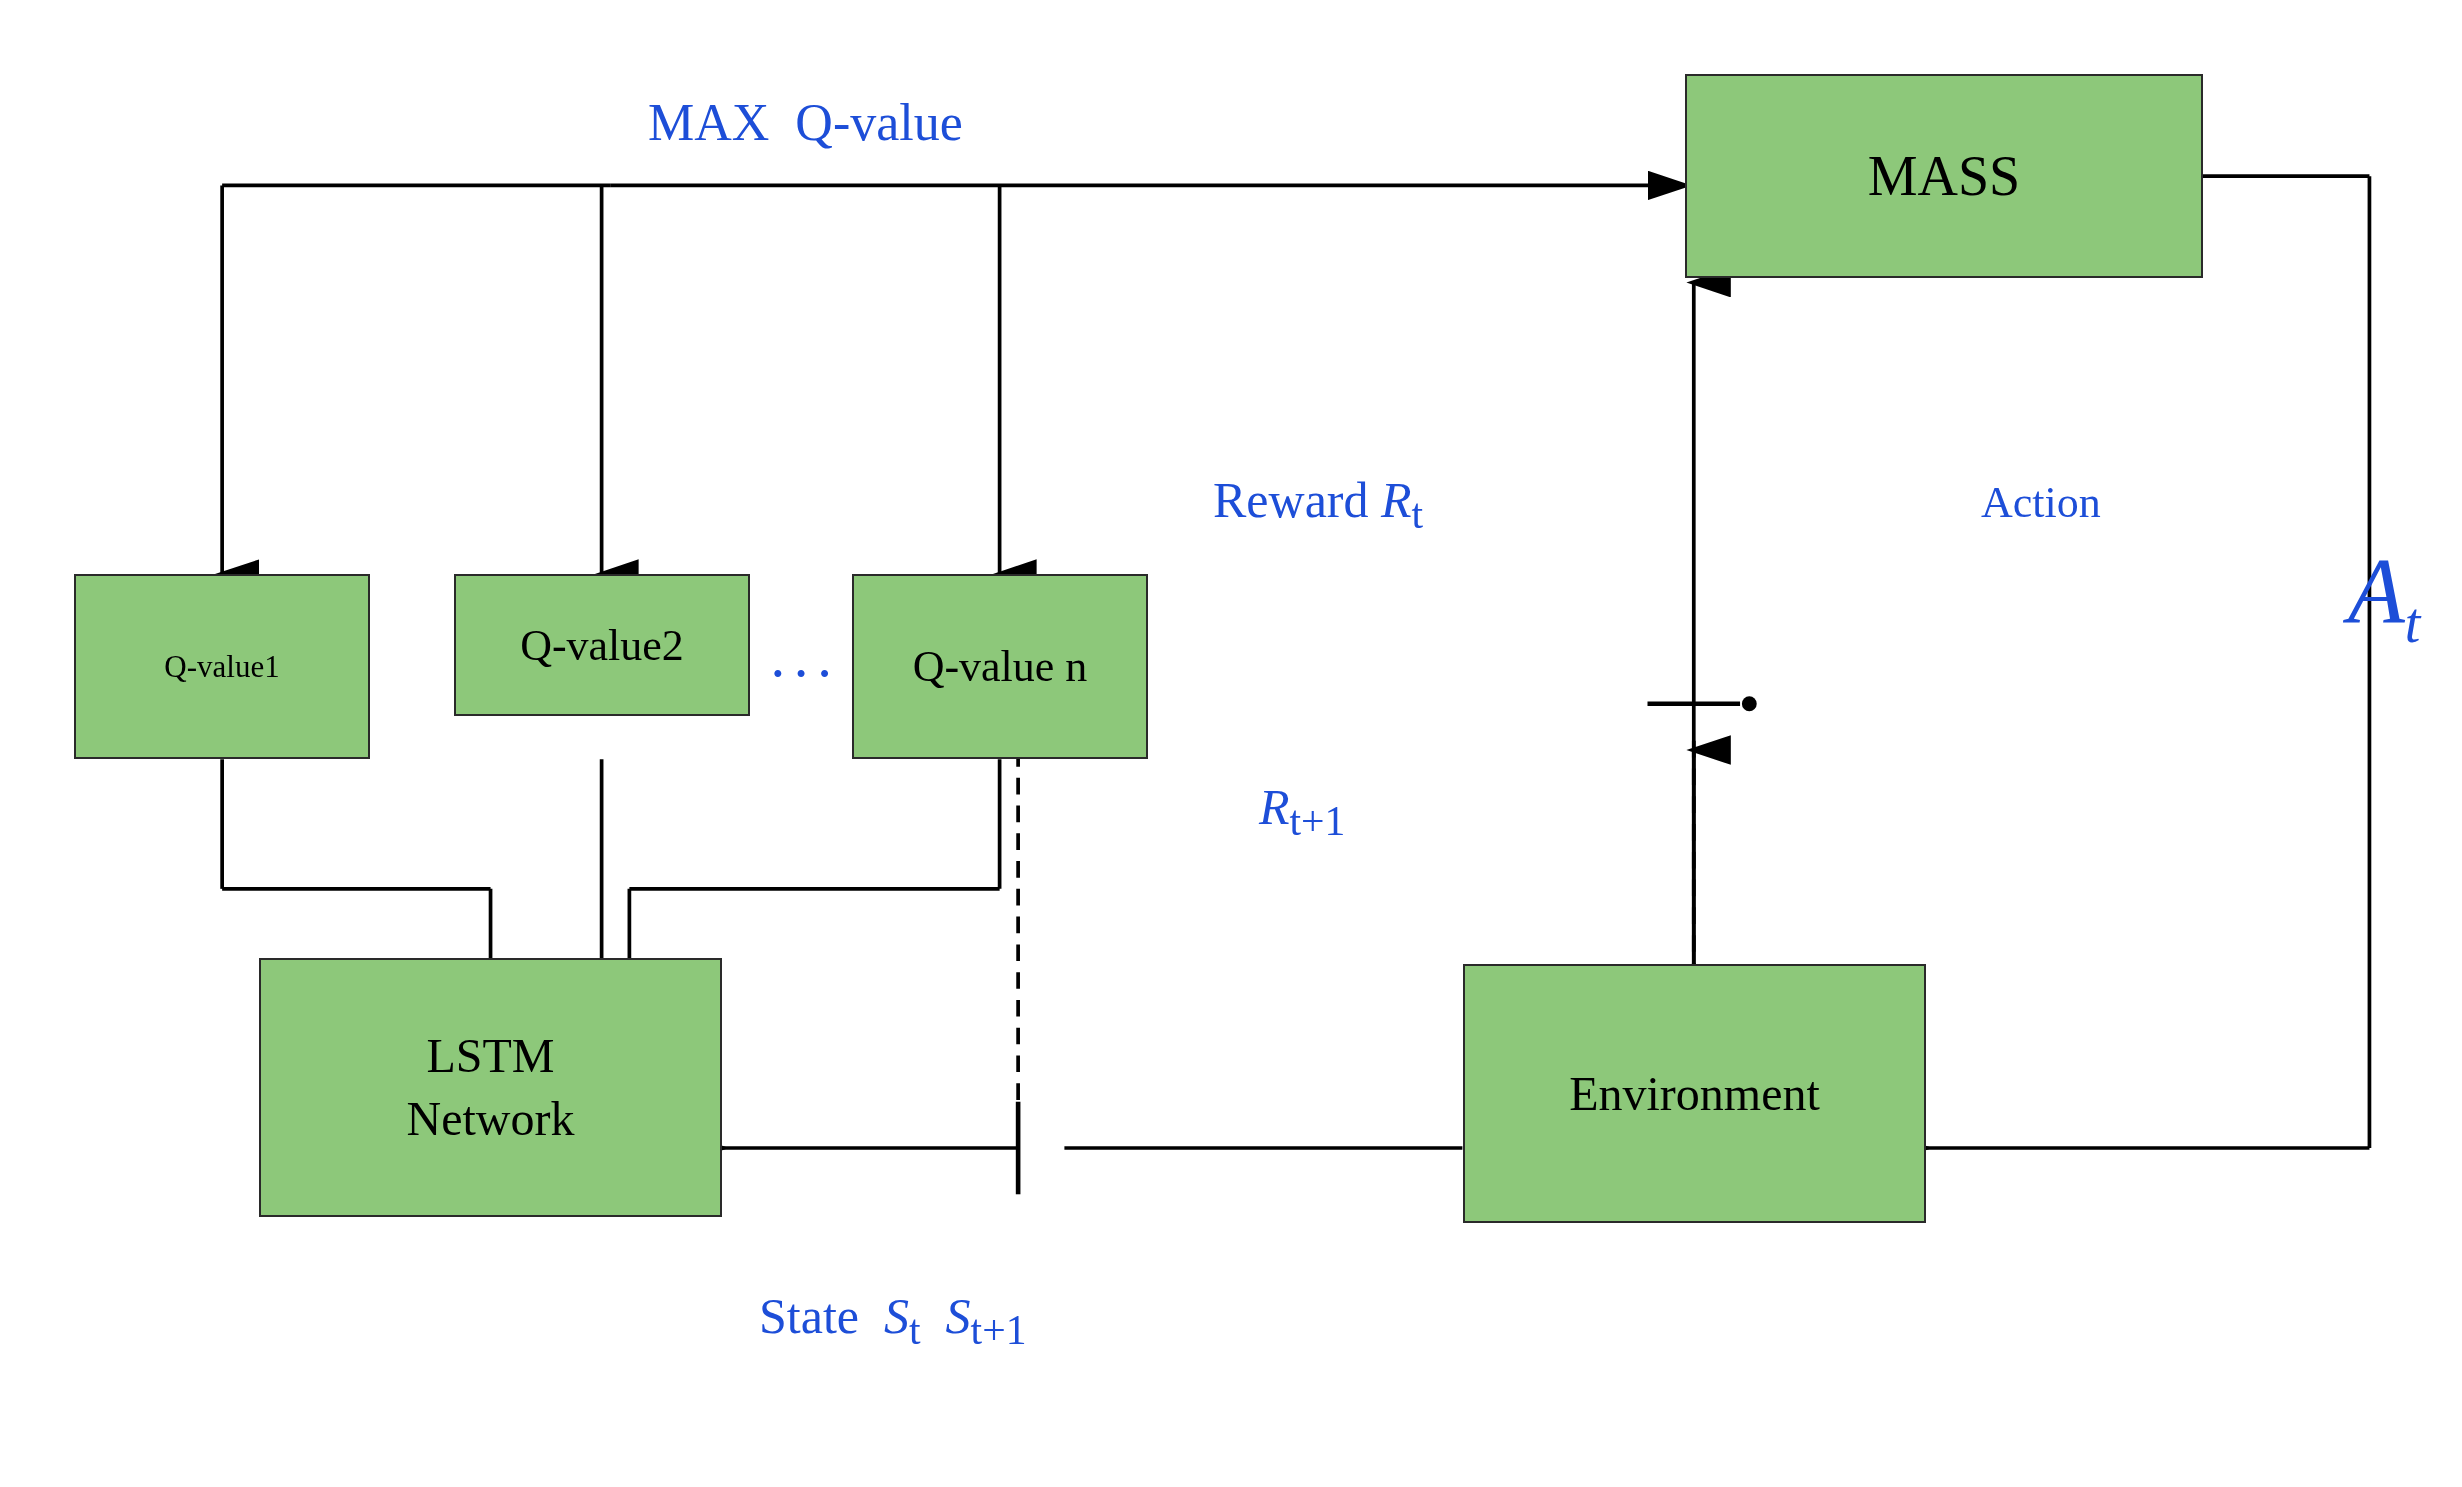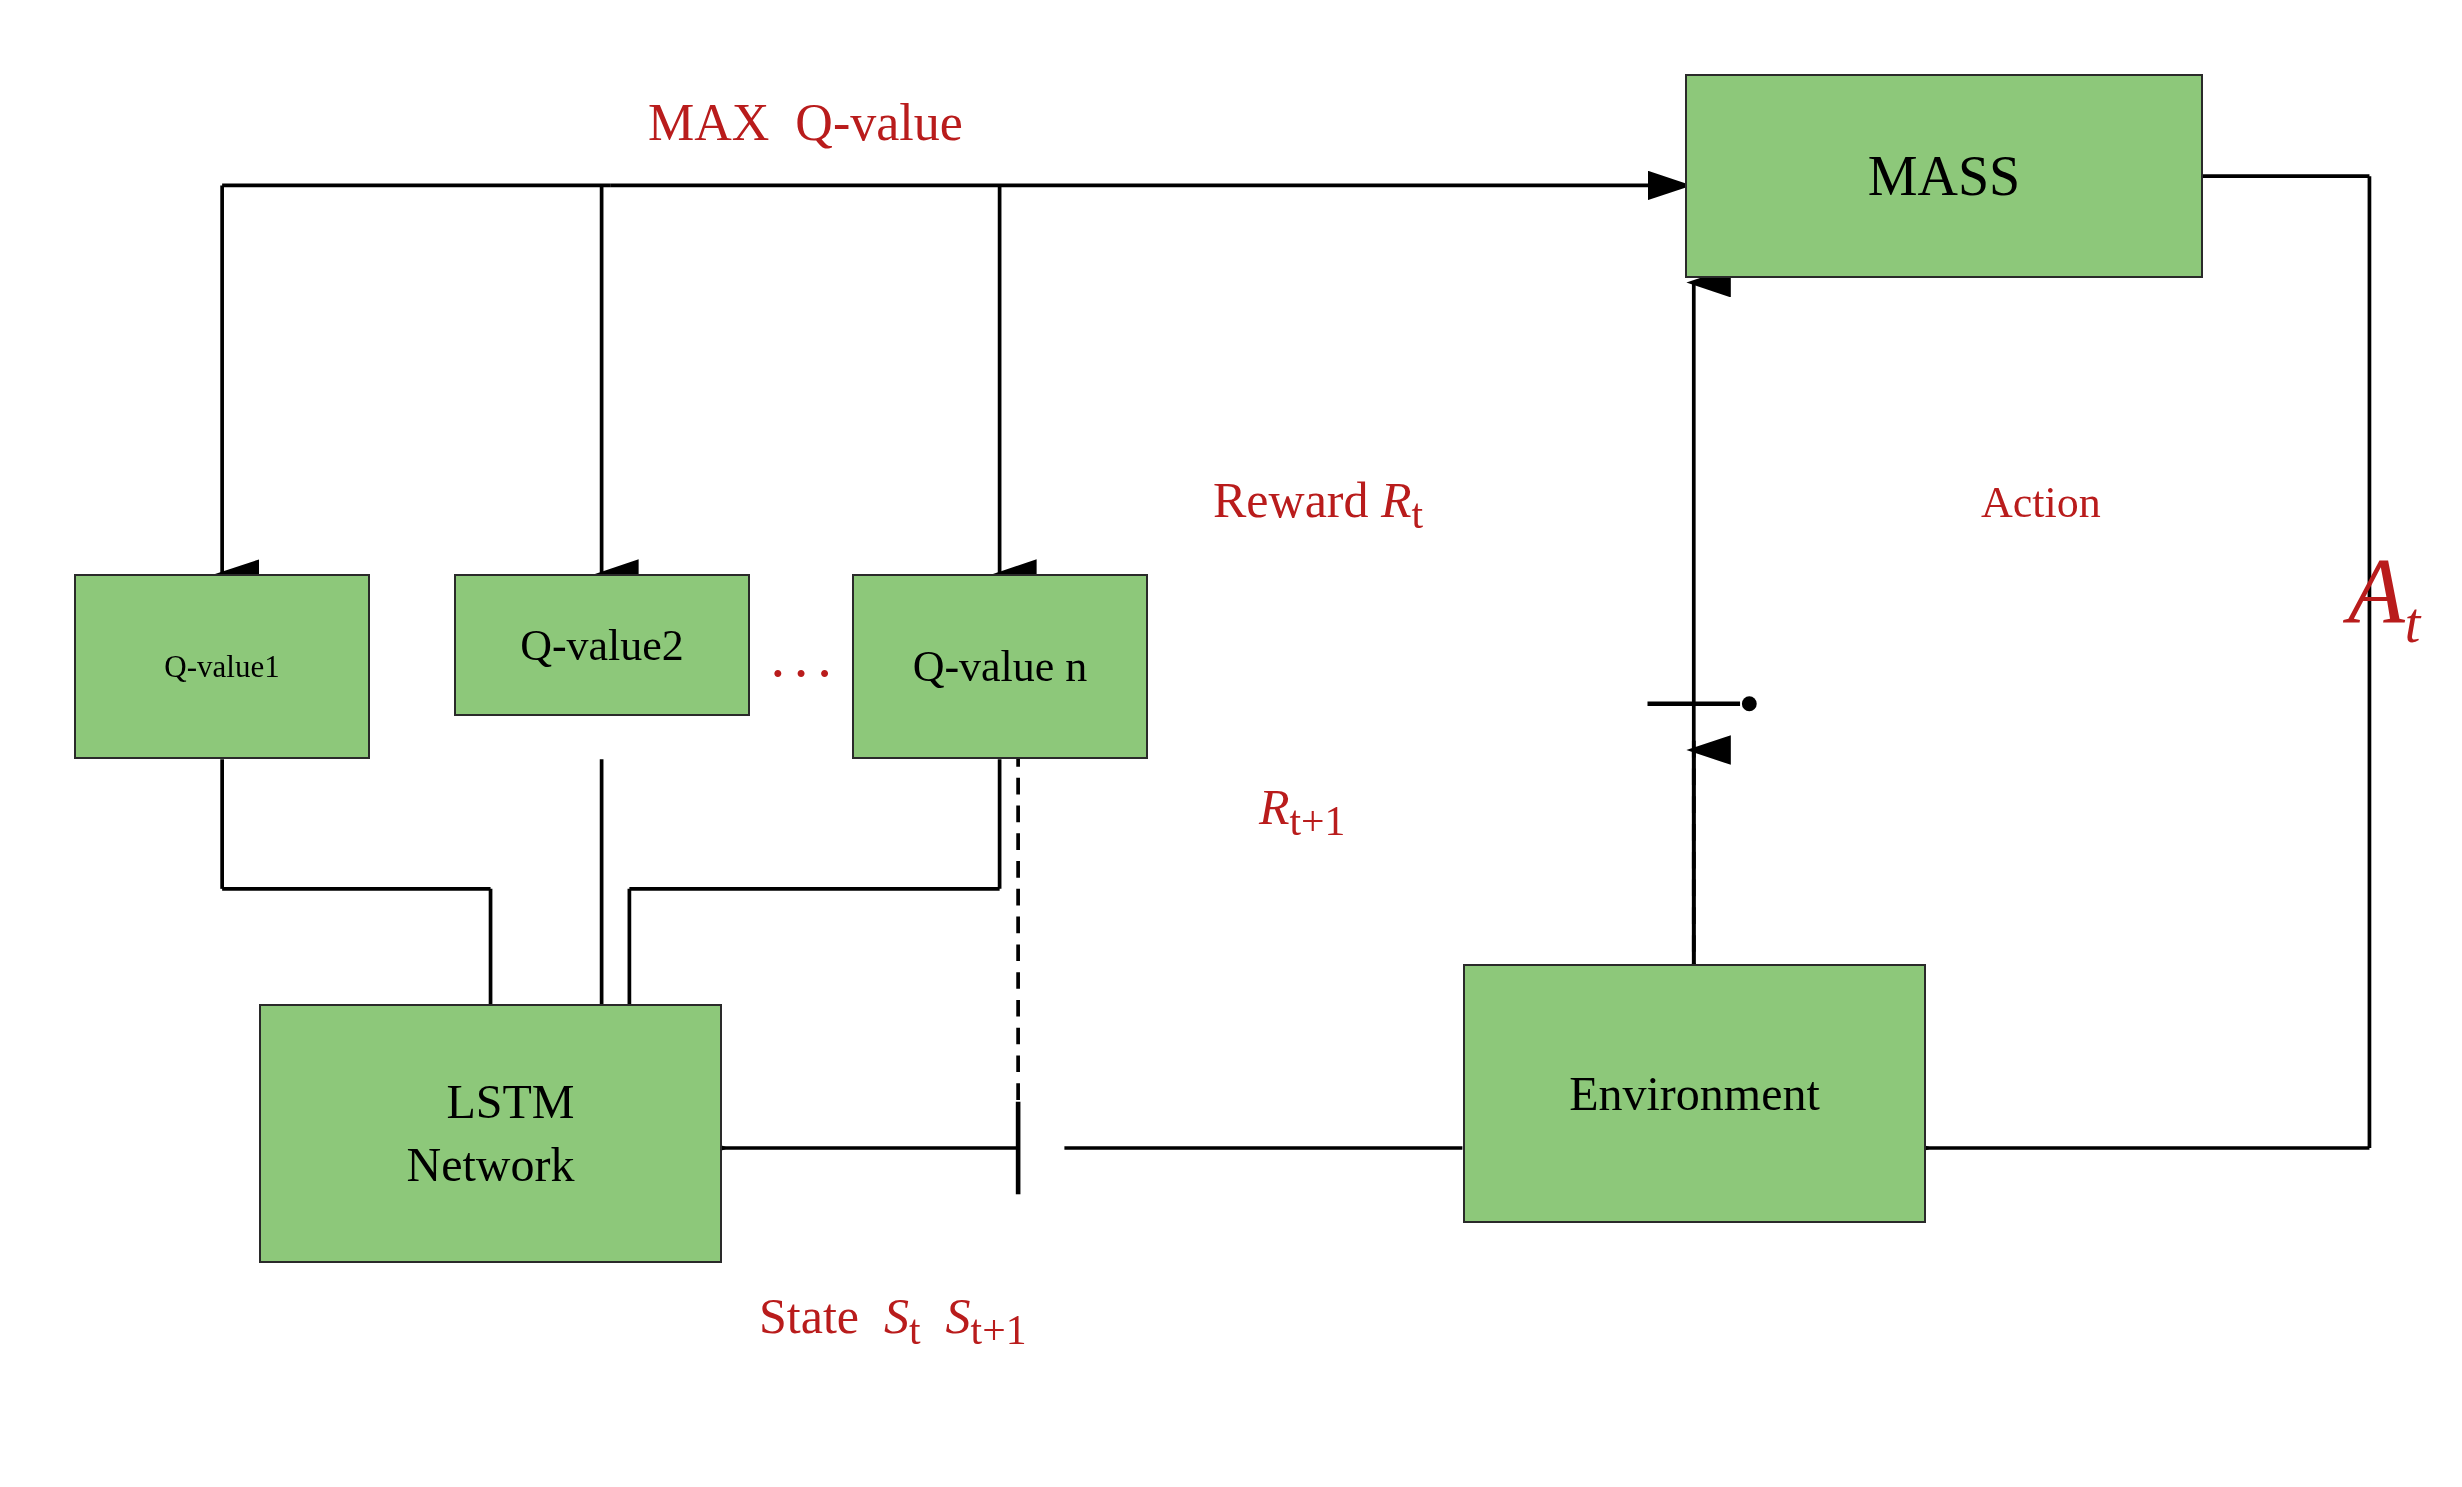--- a/index.html
+++ b/index.html
@@ -35,21 +35,21 @@
       position: absolute;
       top: 0;
       left: 0;
       width: 2462px;
       height: 1488px;
       pointer-events: none;
     }
     .label {
       position: absolute;
       font-size: 48px;
-      color: #b91c1c;
+      color: #1d4ed8;
       text-align: center;
       font-family: 'Times New Roman', Times, serif;
     }
     .label-italic {
       font-style: italic;
     }
   </style>
 </head>
 <body>
 
@@ -125,21 +125,21 @@
   </div>
 
   <div class="box" style="left:454px; top:574px; width:296px; height:142px; font-size:44px;">
     <span>Q-value2</span>
   </div>
 
   <div class="box" style="left:852px; top:574px; width:296px; height:185px; font-size:44px;">
     <span>Q-value n</span>
   </div>
 
-  <div class="box" style="left:259px; top:1004px; width:463px; height:259px; font-size:48px; line-height:1.3;text-align:right;">
+  <div class="box" style="left:259px; top:958px; width:463px; height:259px; font-size:48px; line-height:1.3;">
     <span style="white-space:pre-line;">LSTM
 Network</span>
   </div>
 
   <div class="box" style="left:1463px; top:964px; width:463px; height:259px; font-size:48px;">
     <span>Environment</span>
   </div>
 
   <div class="label" style="left:648px; top:93px; font-size:52px;">
     <span>MAX &nbsp;Q-value</span>

